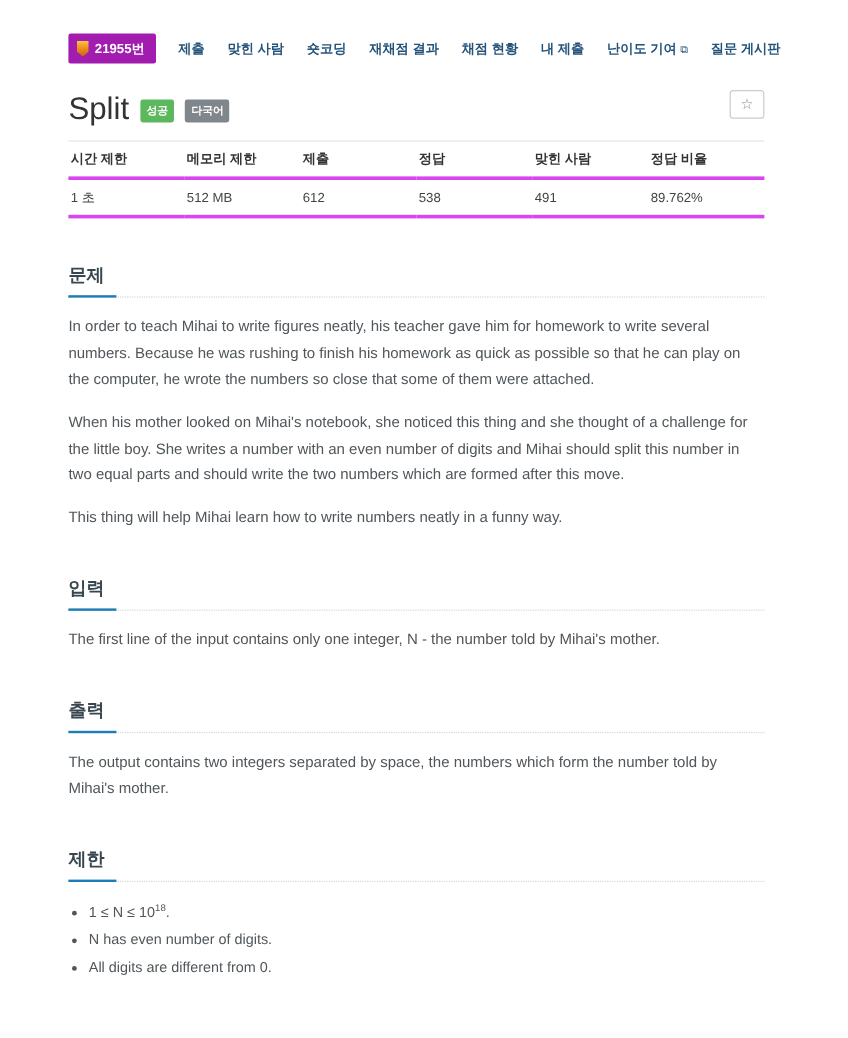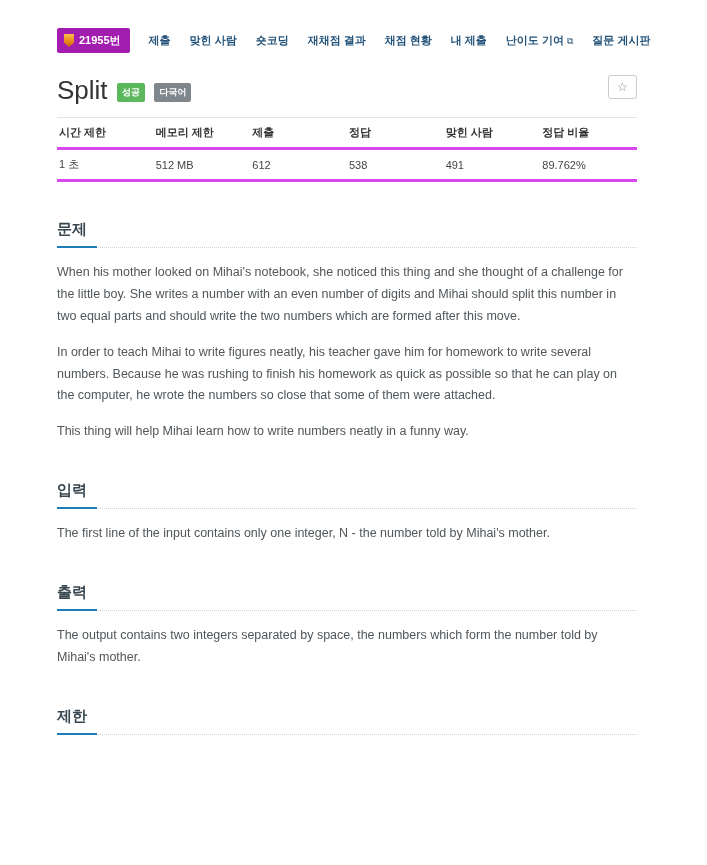--- a/index.html
+++ b/index.html
@@ -115,37 +115,42 @@
         <td>538</td>
         <td>491</td>
         <td>89.762%</td>
       </tr>
     </tbody>
   </table>
 
   <div class="sec-head">
     <span class="sec-title">문제</span>
   </div>
+  <p class="para">In order to teach Mihai to write figures neatly, his teacher gave him for homework to write several numbers. Because he was rushing to finish his homework as quick as possible so that he can play on the computer, he wrote the numbers so close that some of them were attached.</p>
   <p class="para">When his mother looked on Mihai's notebook, she noticed this thing and she thought of a challenge for the little boy. She writes a number with an even number of digits and Mihai should split this number in two equal parts and should write the two numbers which are formed after this move.</p>
-  <p class="para">In order to teach Mihai to write figures neatly, his teacher gave him for homework to write several numbers. Because he was rushing to finish his homework as quick as possible so that he can play on the computer, he wrote the numbers so close that some of them were attached.</p>
   <p class="para">This thing will help Mihai learn how to write numbers neatly in a funny way.</p>
 
   <div class="sec-head">
     <span class="sec-title">입력</span>
   </div>
   <p class="para">The first line of the input contains only one integer, N - the number told by Mihai's mother.</p>
 
   <div class="sec-head">
     <span class="sec-title">출력</span>
   </div>
   <p class="para">The output contains two integers separated by space, the numbers which form the number told by Mihai's mother.</p>
 
   <div class="sec-head">
     <span class="sec-title">제한</span>
   </div>
+  <ul class="plain-list">
+    <li><span>1 ≤ N ≤ 10</span><sup>18</sup><span>.</span></li>
+    <li>N has even number of digits.</li>
+    <li>All digits are different from 0.</li>
+  </ul>
 
   <div class="examples-grid">
     <div>
       
       
     </div>
     <div>
       
       
     </div>

